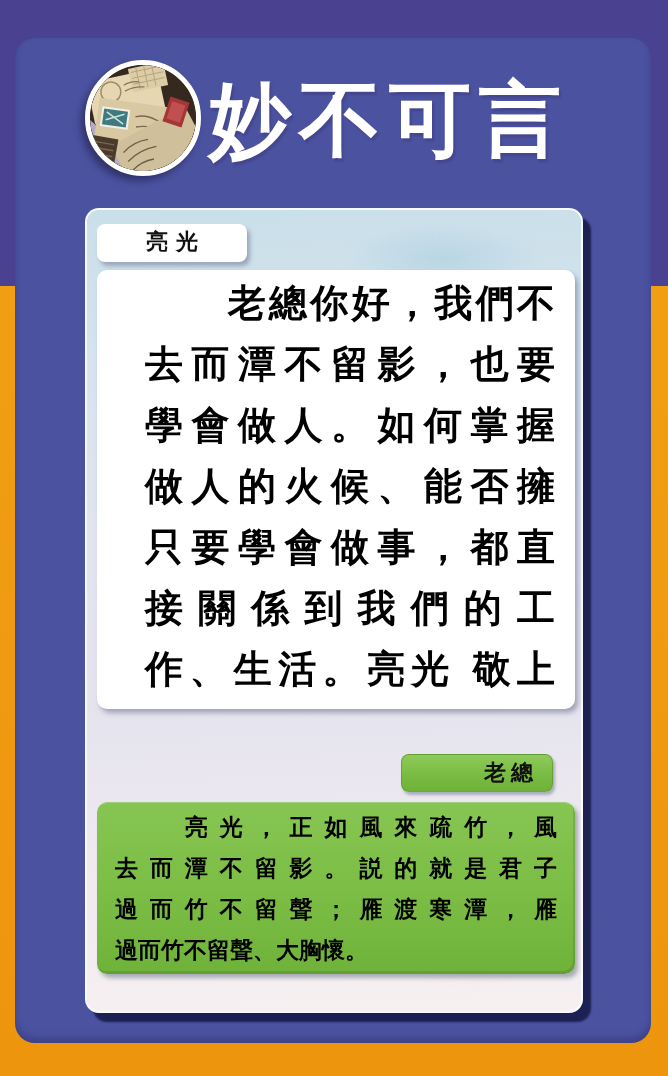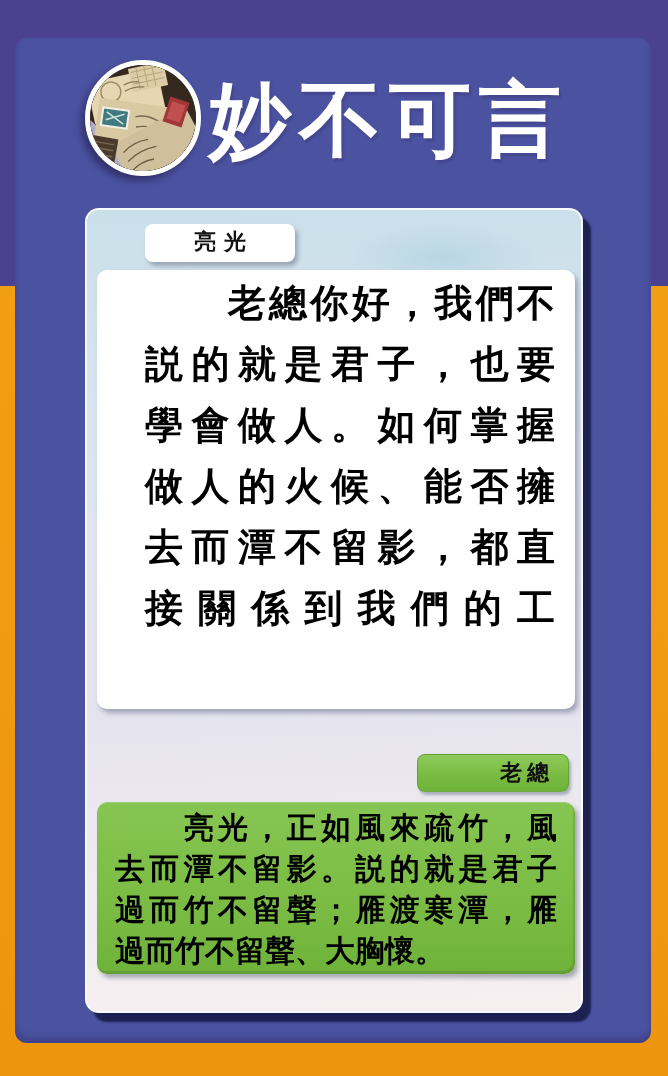--- a/index.html
+++ b/index.html
@@ -12,21 +12,21 @@
 
   
   .top-band {
     position: absolute; left: 0; top: 0; width: 668px; height: 286px;
     background: #4a4190;
   }
 
   
   .main-panel {
     position: absolute; left: 15px; top: 38px; width: 636px; height: 1005px;
-    background: #4b52a0; border-radius: 12px;
+    background: #4b52a0; border-radius: 20px;
     box-shadow: inset 0 -5px 7px rgba(38,34,86,0.35);
   }
 
   
   .avatar {
     position: absolute; left: 70px; top: 22px; width: 116px; height: 116px;
     border-radius: 50%; border: 5px solid #ffffff; overflow: hidden;
     background: #35291f;
     box-shadow: -4px 5px 7px rgba(30,26,66,0.55);
   }
@@ -49,29 +49,29 @@
       radial-gradient(closest-side at 22% 28%, rgba(185,212,228,0.40), rgba(185,212,228,0) 75%),
       radial-gradient(closest-side at 78% 92%, rgba(247,221,226,0.50), rgba(247,221,226,0) 70%),
       linear-gradient(178deg, #c9dfe9 0%, #d5e4ee 18%, #e0e4f0 40%, #e4e3ee 60%, #efeaf0 80%, #f6f0f1 100%);
     box-shadow: 8px 9px 2px #1d2152;
   }
 
   
   .tag {
     position: absolute; height: 38px; line-height: 36px;
     font-size: 22px; font-weight: 700; color: #111111;
-    border-radius: 8px; letter-spacing: 8px; white-space: nowrap; margin-left: 48px;
+    border-radius: 8px; letter-spacing: 8px; white-space: nowrap;
   }
   .tag-left {
     left: 10px; top: 14px; width: 150px; text-align: center; padding-left: 8px;
     background: #ffffff;
     box-shadow: 3px 4px 4px rgba(105,108,135,0.50);
   }
   .tag-right {
-    right: 12px; top: 544px; width: 152px; text-align: right; padding-right: 14px;
+    right: 28px; top: 544px; width: 152px; text-align: right; padding-right: 14px;
     letter-spacing: 5px;
     background: linear-gradient(180deg, #8fca5b 0%, #7abc43 55%, #6fb238 100%);
     border: 1px solid rgba(80,140,40,0.55);
     box-shadow: 2px 3px 3px rgba(70,85,110,0.40);
   }
 
   
   .bubble { position: absolute; color: #000000; font-weight: 700; }
   .bubble .line {
     text-align: justify; text-align-last: justify; text-justify: inter-character;
@@ -84,21 +84,21 @@
     font-size: 38px;
   }
   .bubble-white .line { line-height: 61px; margin-left: 28px; }
   .bubble-green {
     left: 10px; top: 592px; width: 478px; height: 172px;
     background: linear-gradient(180deg, #86c552 0%, #7abc43 60%, #6fb23a 100%);
     border-radius: 10px;
     border-top: 1px solid rgba(255,255,255,0.35);
     box-shadow: 3px 4px 4px rgba(75,90,108,0.45), inset -2px -3px 0 rgba(0,0,0,0.10);
     padding: 4px 18px 0 18px;
-    font-size: 30px;
+    font-size: 23px;
   }
   .bubble-green .line { line-height: 41px; }
   .bubble-green .line:last-child { text-align: left; text-align-last: left; }
 </style>
 </head>
 <body>
 
 <div class="stage">
   <div class="top-band"></div>
 
@@ -134,25 +134,26 @@
     </div>
 
     <div class="title">妙不可言</div>
 
     <div class="chat">
 
       <div class="tag tag-left">亮光</div>
 
       <div class="bubble bubble-white">
         <div class="line">　　老總你好，我們不</div>
-        <div class="line">説的就是君子，也要</div>
+        <div class="line">去而潭不留影，也要</div>
         <div class="line">學會做人。如何掌握</div>
         <div class="line">做人的火候、能否擁</div>
-        <div class="line">去而潭不留影，都直</div>
+        <div class="line">只要學會做事，都直</div>
         <div class="line">接關係到我們的工</div>
+        <div class="line">作、生活。亮光 敬上</div>
       </div>
 
       <div class="tag tag-right">老總</div>
 
       <div class="bubble bubble-green">
         <div class="line">　　亮光，正如風來疏竹，風</div>
         <div class="line">去而潭不留影。説的就是君子</div>
         <div class="line">過而竹不留聲；雁渡寒潭，雁</div>
         <div class="line">過而竹不留聲、大胸懷。</div>
       </div>

